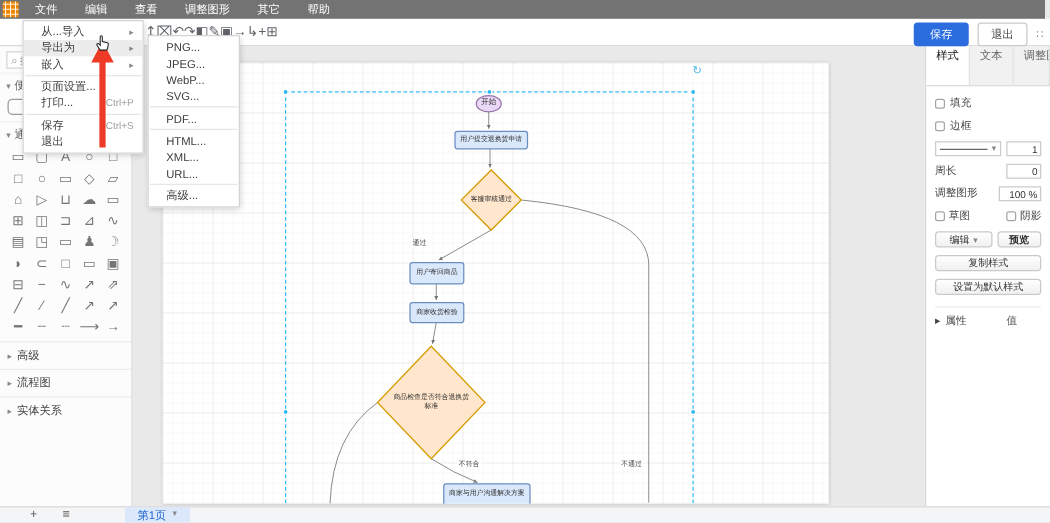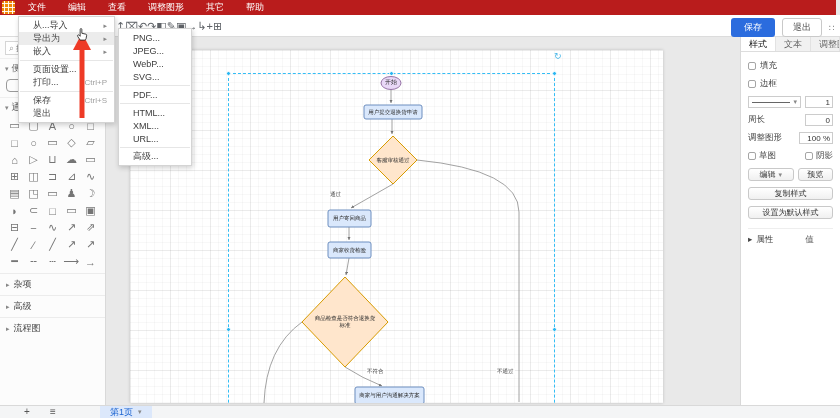--- a/index.html
+++ b/index.html
@@ -1,21 +1,21 @@
 <!DOCTYPE html>
 <html><head>
 <meta charset="utf-8">
 <style>
 * { box-sizing: border-box; margin: 0; padding: 0; }
 html,body { background:#ddd; }
 body { font-family:"Liberation Sans","DejaVu Sans",sans-serif; }
 .app { position:relative; width:840px; height:418px; background:#e9e9e9; overflow:hidden; color:#333; }
 
 
-.menubar { position:absolute; top:0; left:0; right:4px; height:15px; background:#b91c1c; display:flex; align-items:flex-end; z-index:30; }
+.menubar { position:absolute; top:0; left:0; right:4px; height:15px; background:#737373; display:flex; align-items:flex-end; z-index:30; }
 .logo { width:13px; height:13px; margin:1px 2px; background:#f08705;
   background-image:linear-gradient(rgba(255,255,255,.9) 1px,transparent 1px),linear-gradient(90deg,rgba(255,255,255,.9) 1px,transparent 1px);
   background-size:4px 4px; background-position:2px 2px; border-radius:2px; }
 .menubar .mi { color:#fff; font-size:9px; padding:0 11px; line-height:15px; cursor:default; }
 
 
 .toolbar { position:absolute; top:15px; left:0; right:0; height:22px; background:#fff; border-bottom:1px solid #dcdcdc; display:flex; align-items:center; z-index:5; }
 .toolbar .sp { width:116px; }
 .tbi { width:21px; text-align:center; color:#5f6368; font-size:11px; line-height:20px; }
 .toolbar-right { position:absolute; right:3px; top:3px; display:flex; gap:7px; align-items:center; }
@@ -49,36 +49,36 @@
   background-size:40px 40px,40px 40px,8px 8px,8px 8px; }
 .page svg { position:absolute; left:0; top:0; }
 .node-label { position:absolute; display:flex; align-items:center; justify-content:center; text-align:center; font-size:5.5px; color:#2d2d2d; line-height:1.2; pointer-events:none; }
 .edge-label { position:absolute; font-size:5.5px; color:#3c3c3c; background:rgba(255,255,255,.85); padding:0 1px; pointer-events:none; }
 .selection { position:absolute; left:98px; top:23px; width:327px; height:400px; border:1px dashed #33bdf5; border-bottom:0; }
 .handle { position:absolute; width:5px; height:5px; border-radius:50%; background:#29b6f2; border:1px solid #fff; }
 .rotate { position:absolute; color:#4db8e8; font-size:9px; }
 
 
 .format { position:absolute; top:37px; right:0; width:100px; bottom:13px; background:#fff; border-left:1px solid #d9d9d9; z-index:2; overflow:hidden; }
-.tabs { display:flex; height:15px; border-bottom:1px solid #ddd; background:#f1f1f1; }
+.tabs { display:flex; height:32px; border-bottom:1px solid #ddd; background:#f1f1f1; }
 .tab { padding:0 8px; line-height:15px; font-size:9px; color:#666; border-right:1px solid #e2e2e2; white-space:nowrap; overflow:hidden; }
 .tab.active { background:#fff; color:#111; }
 .tab.clip { flex:1; padding-right:0; }
 .fp-body { padding:8px 7px; display:flex; flex-direction:column; gap:6px; font-size:8.5px; color:#444; }
 .chk { width:8px; height:8px; border:1px solid #a5a5a5; border-radius:2px; background:#fff; display:inline-block; flex:none; }
 .row { display:flex; align-items:center; gap:4px; }
 .row .lbl { flex:1; }
 .numin { width:28px; height:12px; border:1px solid #ccc; font-size:8px; text-align:right; padding-right:2px; color:#333; }
 .wide { width:34px; }
 .dd { flex:1; height:12px; border:1px solid #ccc; display:flex; align-items:center; padding:0 3px; }
 .dd .line { flex:1; border-top:1px solid #666; margin-right:3px; }
 .dd .dar, .dar { color:#888; font-size:7px; }
 .fbtn { height:13px; border:1px solid #c9c9c9; background:linear-gradient(#fff,#f0f0f0); border-radius:3px; font-size:8px; color:#333; display:flex; align-items:center; justify-content:center; gap:3px; }
 .btnrow { display:flex; gap:4px; }
-.btnrow .fbtn:first-child { flex:1.3; } .btnrow .fbtn:last-child { flex:1; }
+.btnrow .fbtn:first-child { flex:1.3; } .btnrow .fbtn:last-child { flex:1;font-weight:bold; }
 .proprow { display:flex; gap:4px; margin-top:3px; border-top:1px solid #eee; padding-top:5px; }
 .proprow .v { margin-left:28px; color:#555; }
 
 
 .footer { position:absolute; left:0; right:0; bottom:0; height:13px; background:#f4f5f6; border-top:1px solid #d9d9d9; display:flex; align-items:center; z-index:6; }
 .f-ic { width:26px; text-align:center; color:#555; font-size:10px; line-height:12px; }
 .f-ic:first-child { margin-left:14px; }
 .ptab { margin-left:34px; background:#dce8fb; color:#1c64d1; font-size:9px; padding:0 10px; height:12px; line-height:12px; display:flex; gap:5px; align-items:center; }
 
 
@@ -180,29 +180,29 @@
         <span class="cell">↗</span>
         <span class="cell">━</span>
         <span class="cell">╌</span>
         <span class="cell">┄</span>
         <span class="cell">⟶</span>
         <span class="cell">→</span>
       </div>
     <div class="groups">
         <div class="grp">
           <span class="car">▸</span>
-          <span>杂项</span>
-        </div>
-        <div class="grp">
-          <span class="car">▸</span>
           <span>高级</span>
         </div>
         <div class="grp">
           <span class="car">▸</span>
           <span>流程图</span>
+        </div>
+        <div class="grp">
+          <span class="car">▸</span>
+          <span>实体关系</span>
         </div>
       </div>
 
   </div>
 
   <div class="canvas">
     <div class="page">
       <svg width="533" height="353" viewBox="0 0 533 353">
         <defs>
           <marker id="arw" markerWidth="5" markerHeight="5" refX="4" refY="2" orient="auto">

